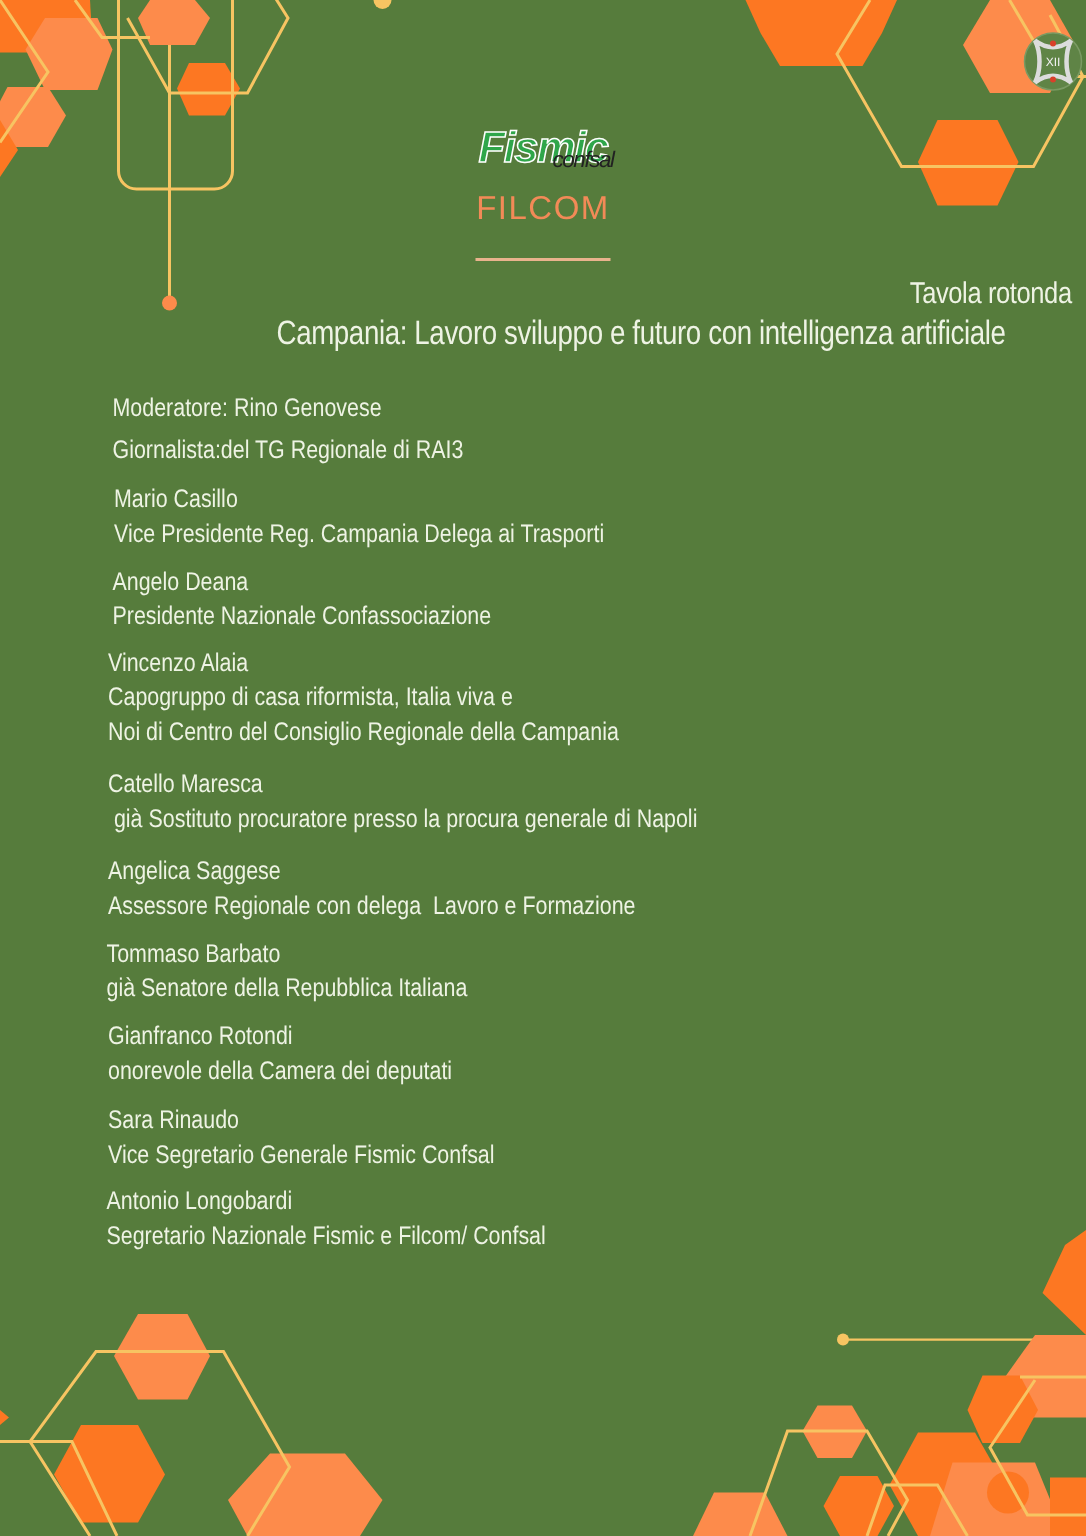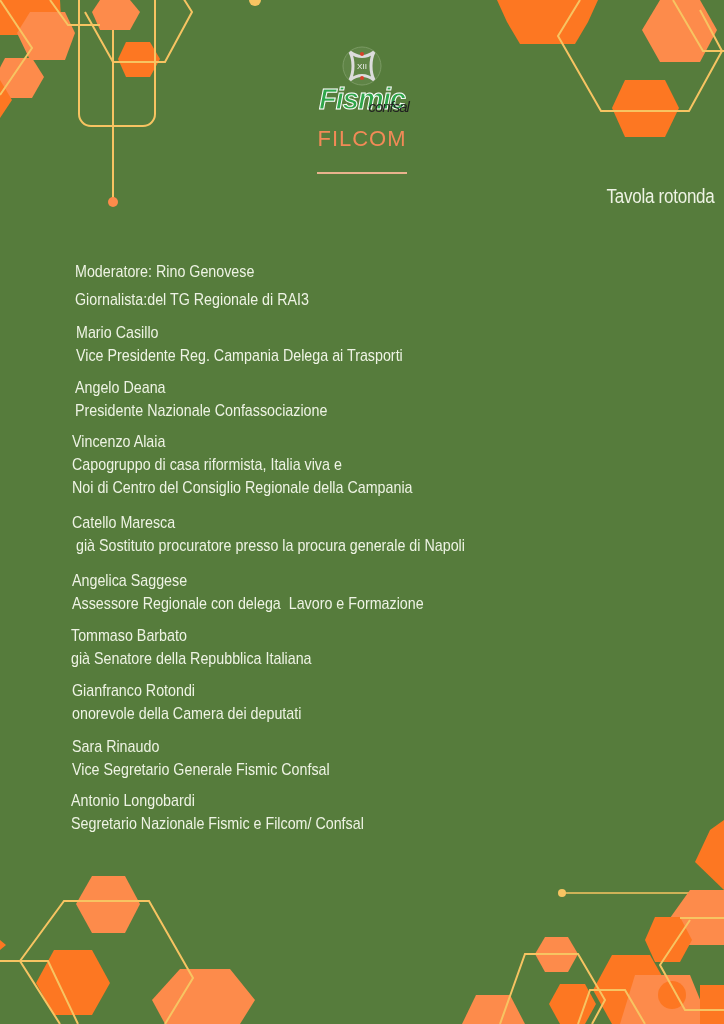--- a/index.html
+++ b/index.html
@@ -60,21 +60,21 @@
   <polygon points="545,937 568,937 578,954 568,972 545,972 535,954" fill="#fd8b4b"></polygon>
   <polygon points="560,984 585,984 596,1004 585,1024 560,1024 549,1004" fill="#fd7722"></polygon>
   <polygon points="476,995 510,995 525,1024 462,1024" fill="#fd8b4b"></polygon>
   <circle cx="672" cy="995" r="14" fill="#fd7722"></circle>
   <polyline points="500,1024 525,954 578,954 605,1000 592,1024" fill="none" stroke="#f7c462" stroke-width="2"></polyline>
   <polyline points="578,1024 590,990 625,990 645,1024" fill="none" stroke="#f7c462" stroke-width="2"></polyline>
   <polyline points="690,920 660,965 685,1010 724,1010" fill="none" stroke="#f7c462" stroke-width="2"></polyline>
   <line x1="680" y1="918" x2="724" y2="918" stroke="#f7c462" stroke-width="2"></line>
 </svg>
 
-<div class="logo-wrap" style="top:44px;">
+<div class="logo-wrap" style="top:19px;text-align:right;">
   <svg width="44" height="44" viewBox="0 0 44 44">
     <circle cx="22" cy="22" r="19" fill="#5f8446" stroke="#7a9a63" stroke-width="1"></circle>
     <path d="M10,8 C18,14 26,14 34,8 C30,16 30,28 34,36 C26,30 18,30 10,36 C14,28 14,16 10,8 Z" fill="none" stroke="#dcdcdc" stroke-width="3"></path>
     <circle cx="22" cy="10" r="2" fill="#d9402a"></circle>
     <circle cx="22" cy="34" r="2" fill="#d9402a"></circle>
     <text x="22" y="25" font-size="8" text-anchor="middle" fill="#f0f0f0" font-family="Liberation Sans, sans-serif">XII</text>
   </svg>
 </div>
 
 <div class="logo-wrap" style="top:84px;">
@@ -83,20 +83,21 @@
     <span style="position:absolute; right:-4px; bottom:-8px; font-size:15px; font-weight:normal; color:#222;">confsal</span>
   </div>
 </div>
 
 <div class="logo-wrap" style="top:126px;">
   <span style="display:inline-block; font-family:'Liberation Sans', sans-serif; font-size:22px; color:#f28a57; letter-spacing:1px; border-bottom:2px solid #e9b38d; padding-bottom:20px;">FILCOM</span>
 </div>
 
 <div class="title-block">
   <div><span class="title-line1">Tavola rotonda</span></div>
+  <div><span class="title-line2">Campania: Lavoro sviluppo e futuro con intelligenza artificiale</span></div>
 </div>
 
 <div class="speaker" style="left:75px; top:260px;">
   <div>Moderatore: Rino Genovese</div>
 </div>
 <div class="speaker" style="left:75px; top:288px;">
   <div>Giornalista:del TG Regionale di RAI3</div>
 </div>
 <div class="speaker" style="left:76px; top:321px;">
   <div>Mario Casillo</div>

